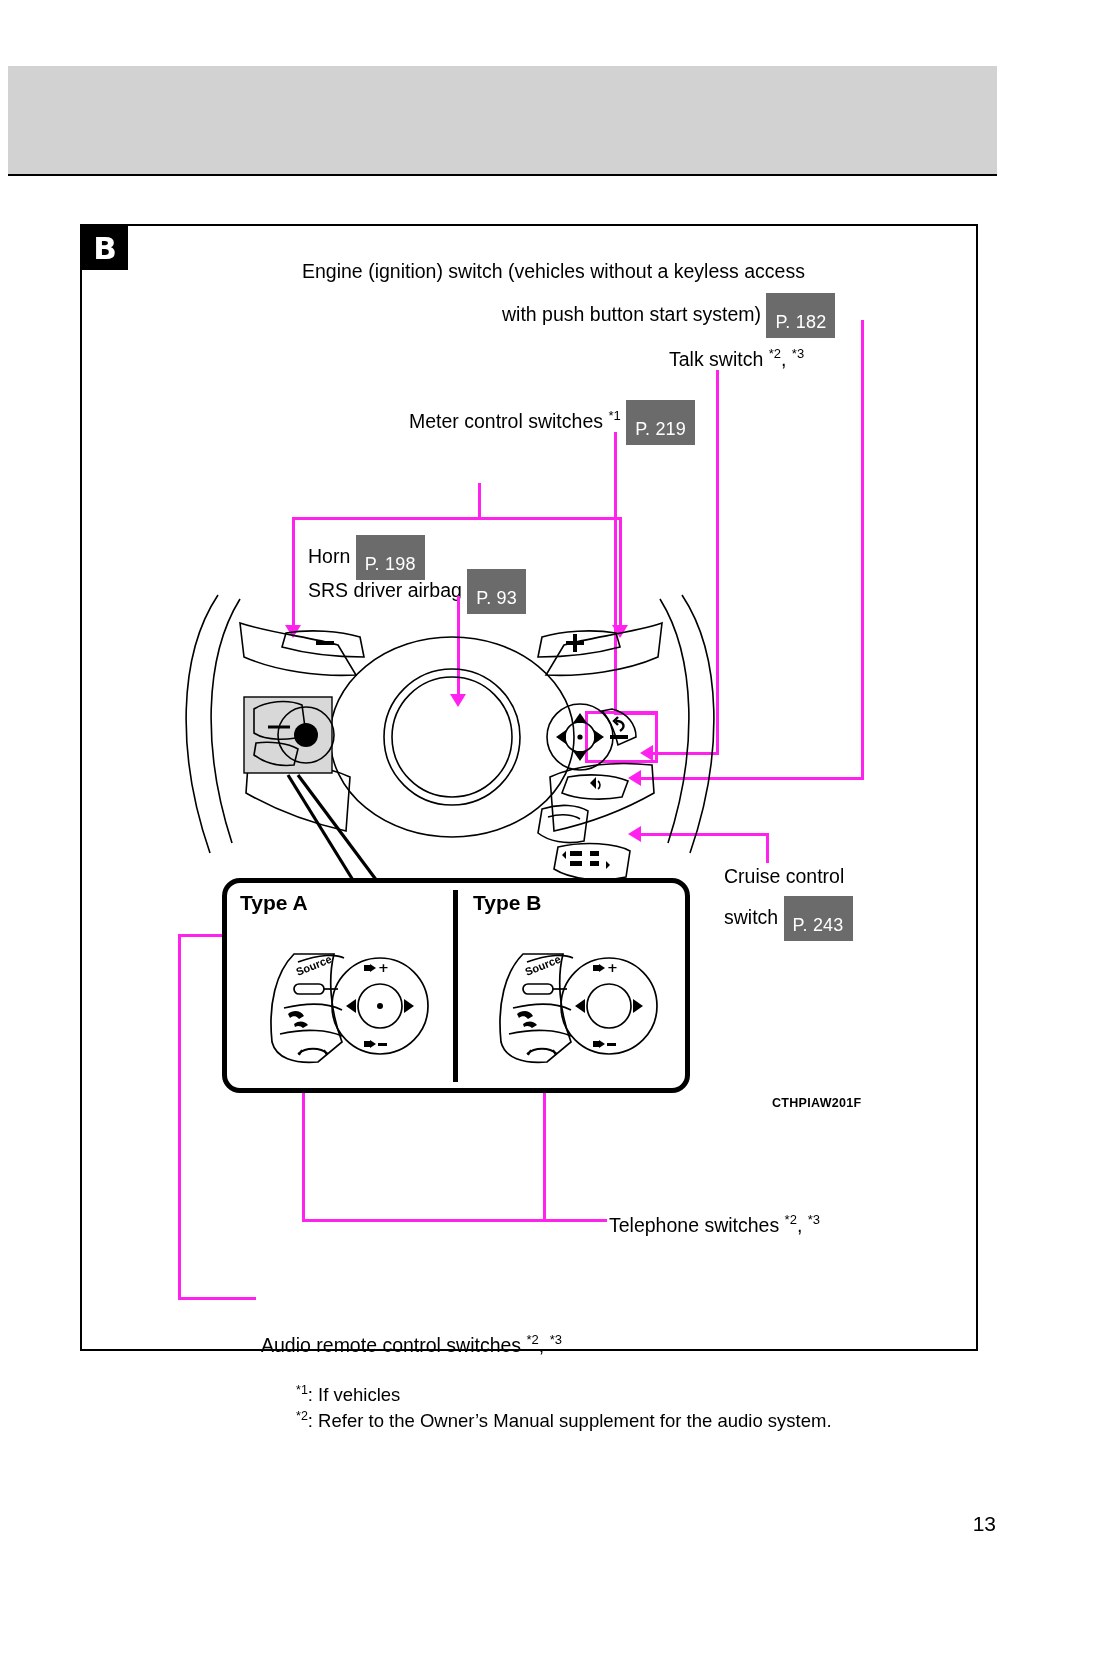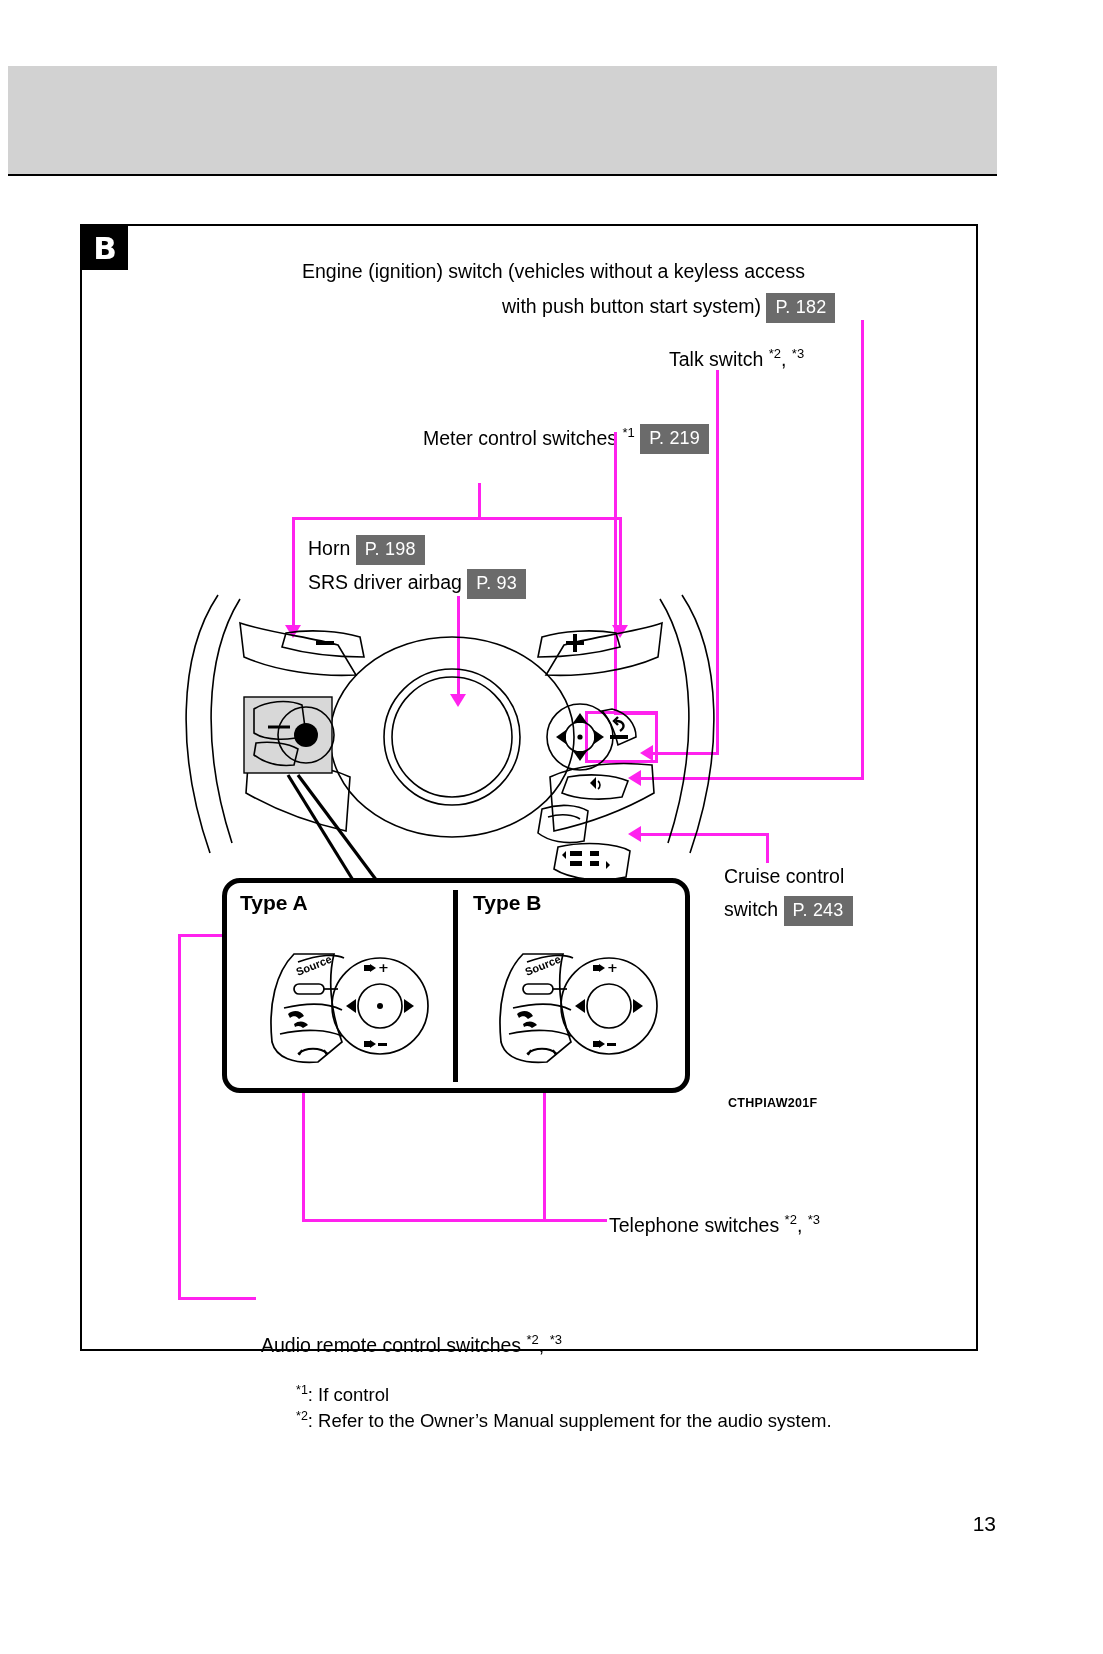--- a/index.html
+++ b/index.html
@@ -46,21 +46,21 @@
     line-height: 1.32;
   }
   .lbl sup { font-size: 13px; vertical-align: super; }
 
   
   .chip {
     display: inline-block;
     background: #6b6b6b;
     color: #ffffff;
     font-size: 18px;
-    padding: 3px 9px 3px 9px;
+    padding: 18px 9px 3px 9px;
     vertical-align: middle;
     letter-spacing: 0.2px;
   }
 
   
   .ld { position: absolute; background: #ff22ee; }
   .ldh { height: 3px; }
   .ldv { width: 3px; }
   .arrow-d {
     position: absolute; width: 0; height: 0;
@@ -96,21 +96,21 @@
     width: 5px; height: 192px; background: #000;
   }
   .type-title {
     position: absolute;
     font-size: 21px; font-weight: bold; color: #000;
     font-family: "Liberation Sans", sans-serif;
   }
 
   
   .fig-code {
-    position: absolute; left: 728px; top: 1096px;
+    position: absolute; left: 772px; top: 1096px;
     font-size: 12.5px; font-weight: bold; color: #000;
     font-family: "Liberation Sans", sans-serif;
     letter-spacing: 0.3px;
   }
 
   
   .footnotes {
     position: absolute; left: 296px; top: 1382px;
     width: 700px;
   }
@@ -143,21 +143,21 @@
     <span>with push button start system)</span>
     <span class="chip">P. 182</span>
   </div>
 
   <div class="lbl" style="left:669px; top:345px;">
     <span>Talk switch</span>
     <sup>*<span>2</span></sup><span>,</span>
     <sup>*<span>3</span></sup>
   </div>
 
-  <div class="lbl" style="left:409px; top:424px;margin-left:14px;">
+  <div class="lbl" style="left:409px; top:400px;">
     <span>Meter control switches</span>
     <sup>*<span>1</span></sup>
     <span class="chip">P. 219</span>
   </div>
 
 
   <div class="lbl" style="left:308px; top:535px;">
     <span>Horn</span>
     <span class="chip">P. 198</span>
   </div>
@@ -392,21 +392,21 @@
         <polygon points="88,68 98,61 98,75"></polygon>
         <polygon points="156,68 146,61 146,75"></polygon>
       </g>
     </svg>
   </div>
 
   <div class="fig-code">CTHPIAW201F</div>
 
   <div class="footnotes">
     <div class="fn">
-      <sup>*<span>1</span></sup><span>: If control</span>
+      <sup>*<span>1</span></sup><span>: If vehicles</span>
     </div>
     <div class="fn">
       <sup>*<span>2</span></sup><span>: Refer to the Owner’s Manual supplement for the audio system.</span>
     </div>
   </div>
 
   <div class="page-num">13</div>
 
 </div>
 

